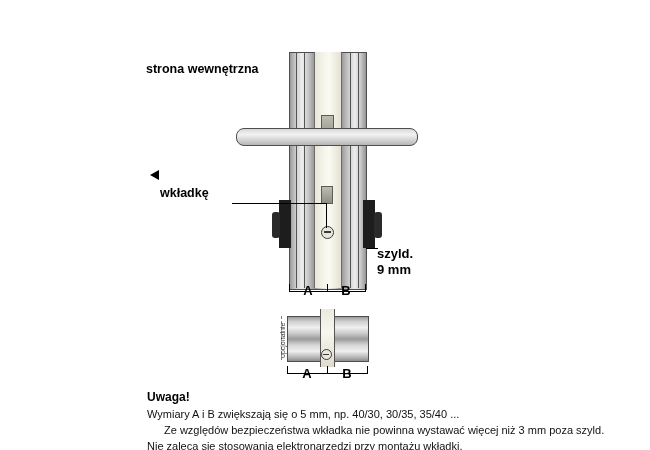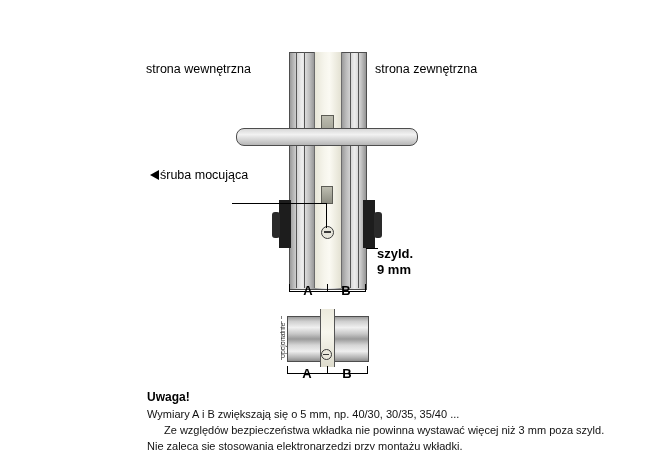--- a/index.html
+++ b/index.html
@@ -26,21 +26,21 @@
     top: 6px;
     width: 430px;
     font-size: 18px;
     font-weight: bold;
     letter-spacing: 0.1px;
     color: #111;
   }
 
   .label-bold {
     font-size: 12.5px;
-    font-weight: normal;
+    font-weight: bold;
     color: #000;
     line-height: 15px;
   }
 
   
   .cyl-outer {
     left: 289px;
     top: 52px;
     width: 76px;
     height: 236px;
@@ -216,21 +216,20 @@
     line-height: 16px;
   }
 </style>
 </head>
 <body>
 
 <div id="root">
 
 
   <div class="abs label-bold" style="left:146px; top:62px;">strona wewnętrzna</div>
-  <div class="abs label-bold" style="left:375px; top:62px;">strona zewnętrzna</div>
 
   <div class="abs cyl-outer"></div>
   <div class="abs cyl-line" style="left:296px;"></div>
   <div class="abs cyl-line" style="left:304px;"></div>
   <div class="abs cyl-line" style="left:350px;"></div>
   <div class="abs cyl-line" style="left:358px;"></div>
 
   <div class="abs core"></div>
 
   <div class="abs slot" style="left:321px; top:115px; width:11px; height:26px;"></div>
@@ -238,21 +237,21 @@
 
   <div class="abs hbar"></div>
 
   <div class="abs plate plate-l"></div>
   <div class="abs plate plate-r"></div>
   <div class="abs cap" style="left:272px; top:212px; width:8px; height:26px;"></div>
   <div class="abs cap" style="left:374px; top:212px; width:8px; height:26px;"></div>
 
   <div class="abs screw"></div>
 
-  <div class="abs label-bold" style="left:160px; top:168px; width:140px;">śruba mocująca</div>
+  <div class="abs label-bold" style="left:160px; top:186px; width:140px;">wkładkę</div>
   <div class="abs lead" style="left:232px; top:203px; width:94px;"></div>
   <div class="abs lead-v" style="left:326px; top:203px; height:25px;"></div>
   <div class="abs arrowhead" style="left:150px; top:170px; border-top:5px solid transparent; border-bottom:5px solid transparent; border-right:9px solid #000;"></div>
 
   <div class="abs maks-label" style="left:377px; top:246px;">szyld.</div>
   <div class="abs maks-label" style="left:377px; top:262px;">9 mm</div>
   <div class="abs lead" style="left:366px; top:248px; width:12px;"></div>
 
   <div class="abs tick" style="left:289px; top:284px;"></div>
   <div class="abs tick" style="left:327px; top:284px;"></div>

